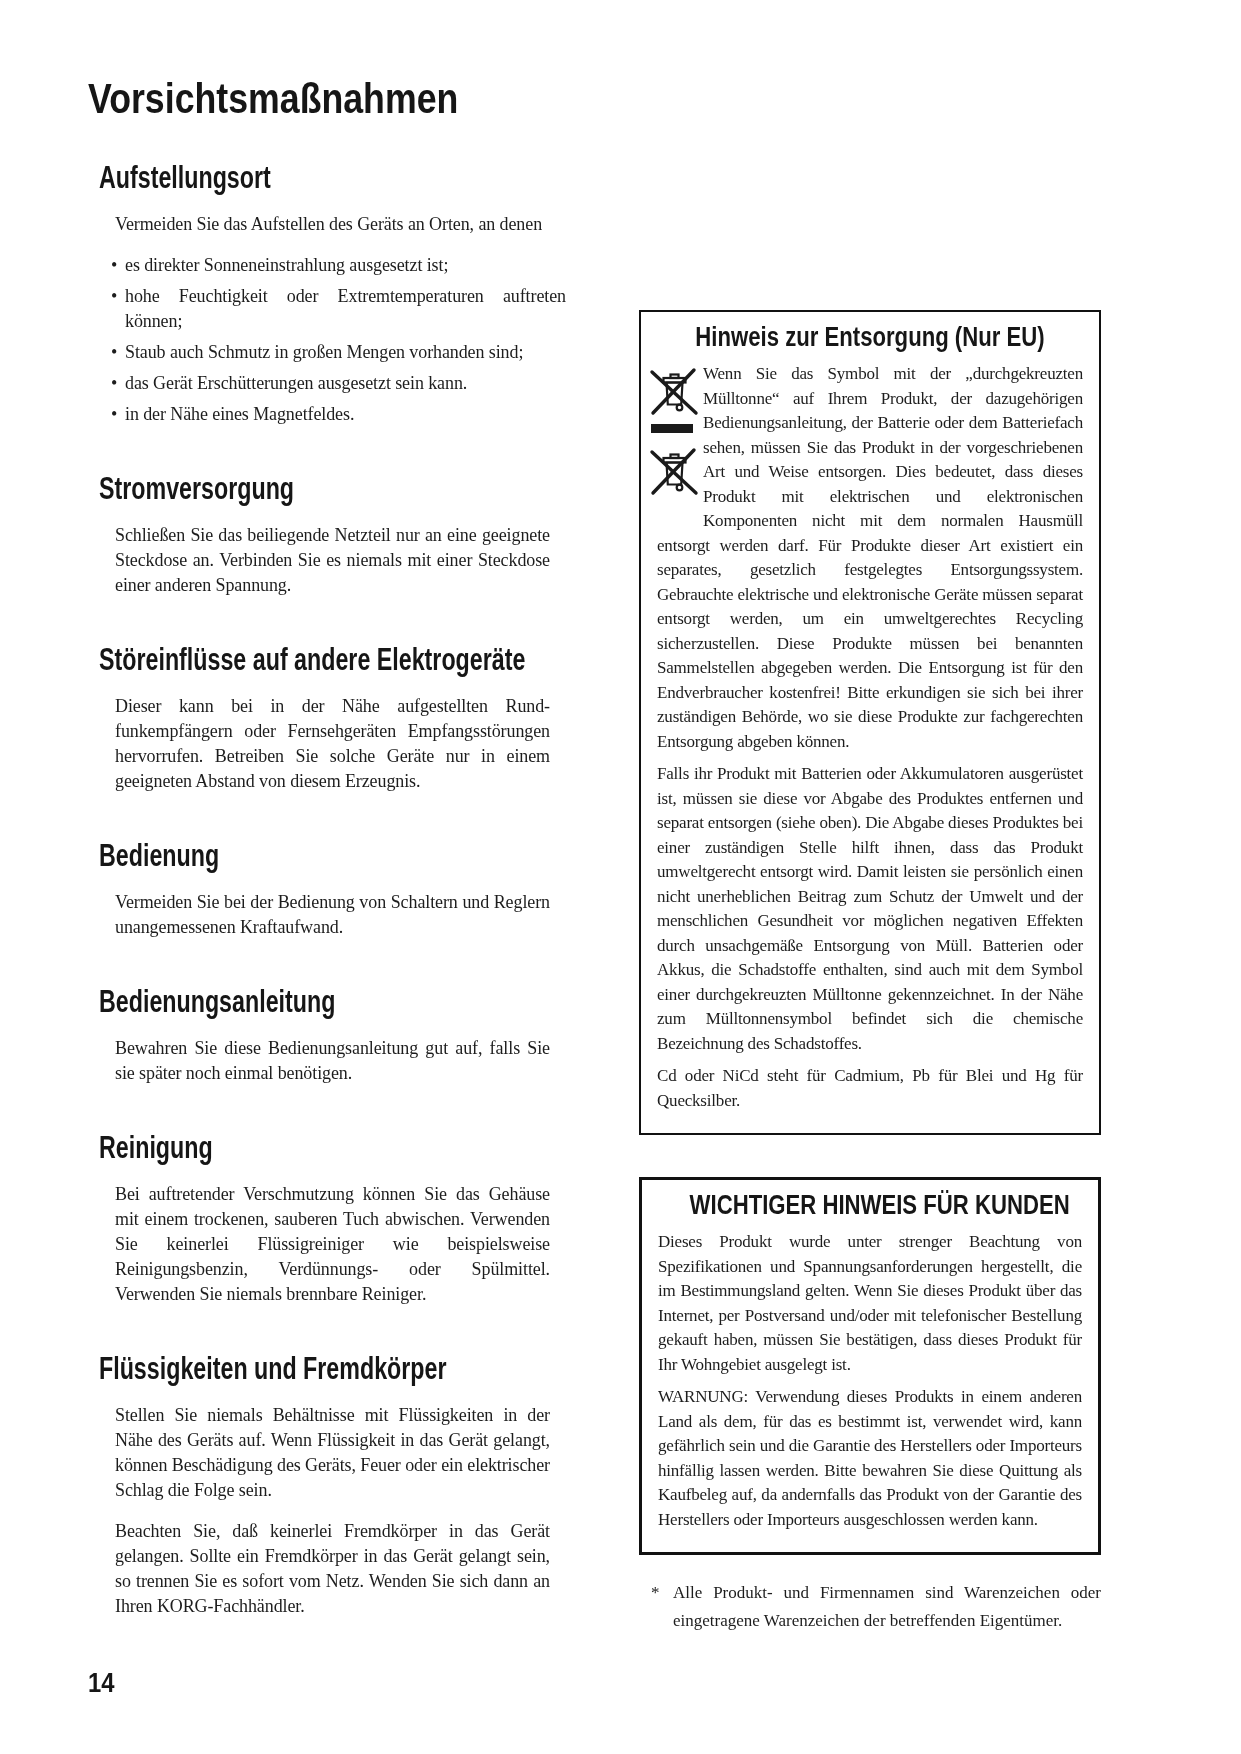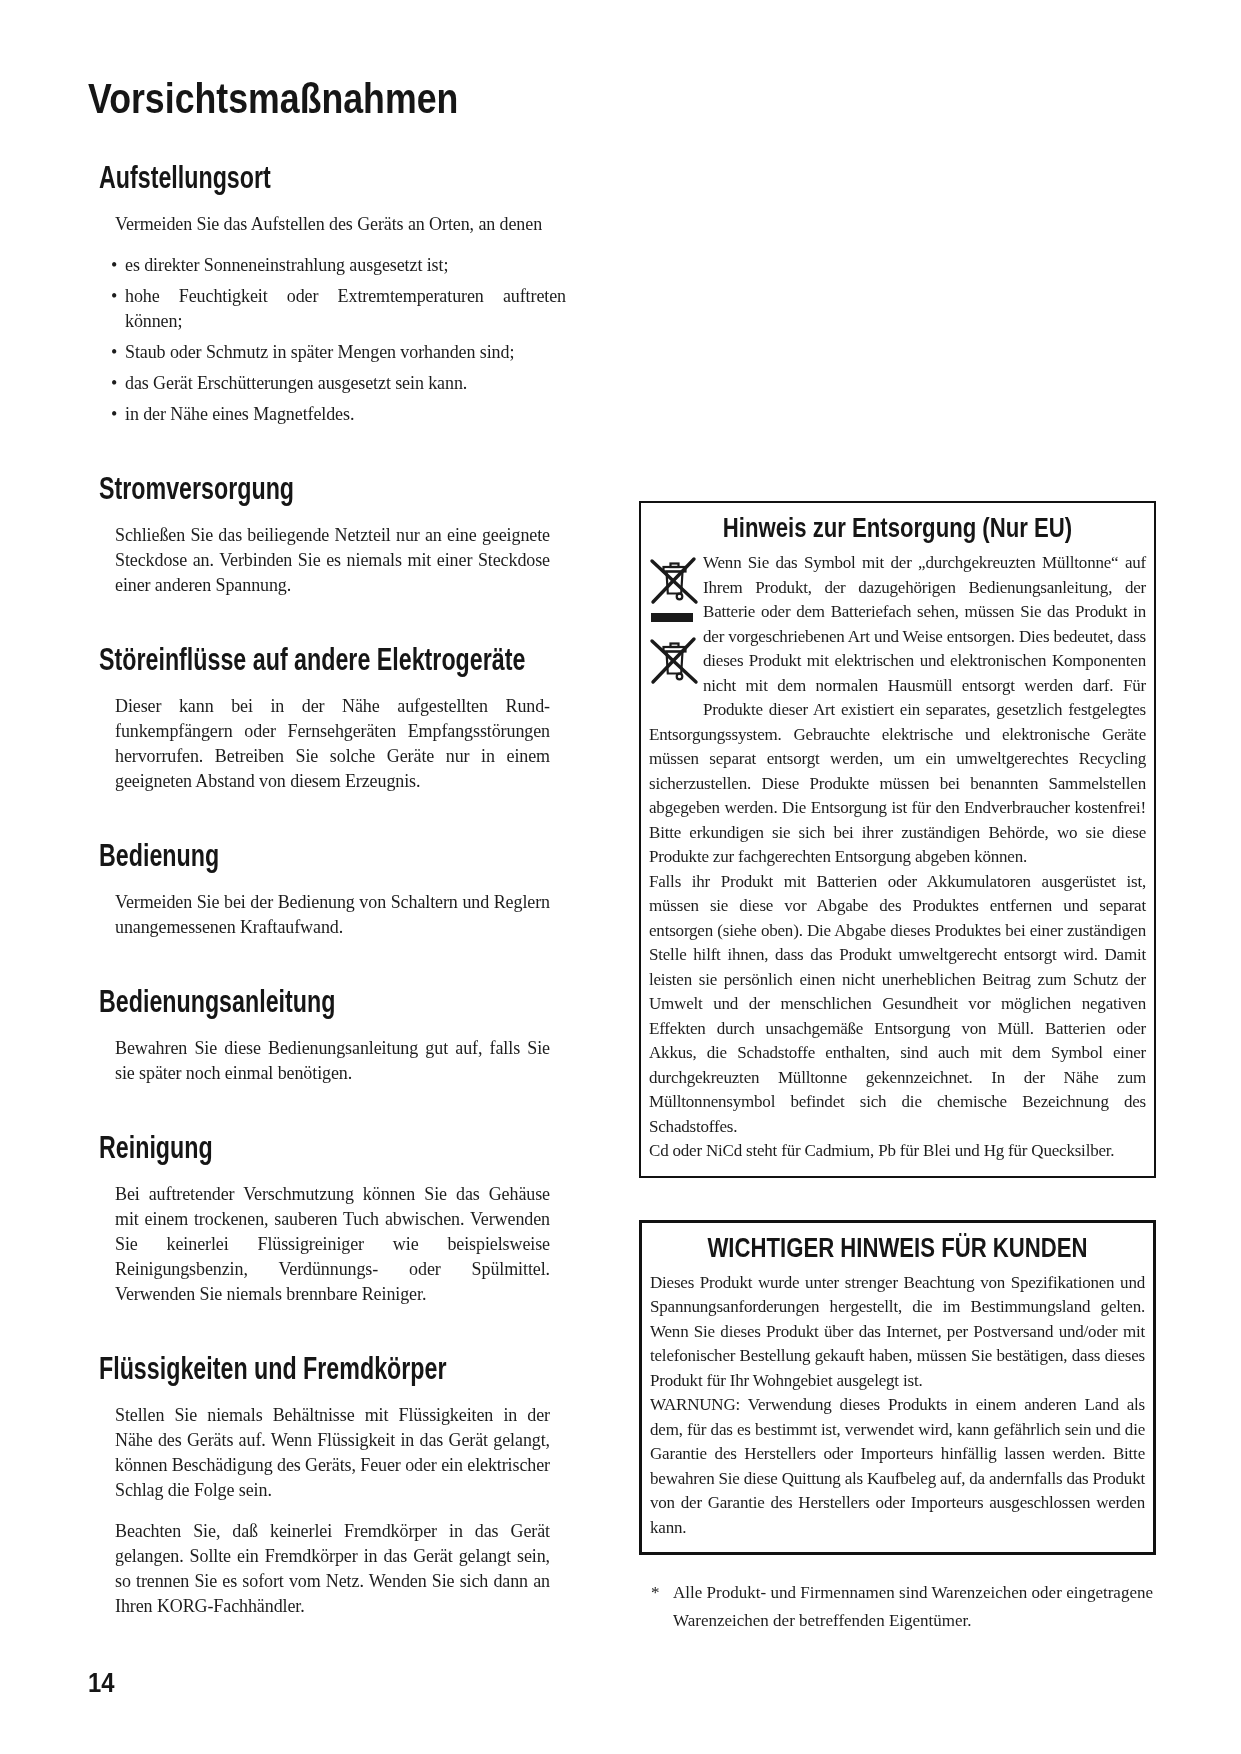--- a/index.html
+++ b/index.html
@@ -30,33 +30,33 @@
     transform:scaleX(0.75); transform-origin:left center; white-space:nowrap;
     letter-spacing:0; color:#161616;
   }
   .lcol section:first-child h2 { margin-top:2px; }
   .lcol p { margin:16px; }
   .lcol ul { list-style:none; margin:8px 0 7px 0; padding:0; }
   .lcol li { position:relative; padding-left:26px; margin-top:6px; }
   .lcol li::before { content:"\2022"; position:absolute; left:12px; }
 
   
-  .rcol { width:517px; margin-left:73px; }
+  .rcol { width:462px; margin-left:73px; }
   .box {
     border:2px solid #111; background:#fff;
     font-size:17px; line-height:24.5px; letter-spacing:-0.2px;
     text-align:justify; hyphens:auto;
     padding:6px 8px 12px;
   }
   .box-title {
     font:700 27px/34px "Liberation Sans", sans-serif; letter-spacing:0;
     text-align:center; transform:scaleX(0.82); transform-origin:center;
     white-space:nowrap; margin:2px 0 6px; color:#161616;
   }
-  .box p { margin:0; }
+  .box p { margin:8px; }
 
   .weee-float {
     float:left; width:54px; height:160px; padding-top:5px;
     display:flex; flex-direction:column; align-items:flex-start;
   }
   .weee-bar { width:42px; height:9px; background:#1a1a1a; margin:7px 0 14px 2px; }
 
   .box2 { border-width:3px; margin-top:42px; }
 
   .footnote {
@@ -82,21 +82,21 @@
   <div class="cols">
 
     <div class="lcol">
 
       <section>
         <h2>Aufstellungsort</h2>
         <p>Vermeiden Sie das Aufstellen des Geräts an Orten, an denen</p>
         <ul>
           <li>es direkter Sonneneinstrahlung ausgesetzt ist;</li>
           <li>hohe Feuchtigkeit oder Extremtemperaturen auftreten können;</li>
-          <li>Staub oder Schmutz in später Mengen vorhanden sind;</li>
+          <li>Staub auch Schmutz in großen Mengen vorhanden sind;</li>
           <li>das Gerät Erschütterungen ausgesetzt sein kann.</li>
           <li>in der Nähe eines Magnetfeldes.</li>
         </ul>
       </section>
 
       <section>
         <h2>Stromversorgung</h2>
         <p>Schließen Sie das beiliegende Netzteil nur an eine geeignete Steckdose an. Verbinden Sie es niemals mit einer Steckdose einer anderen Spannung.</p>
       </section>
 

